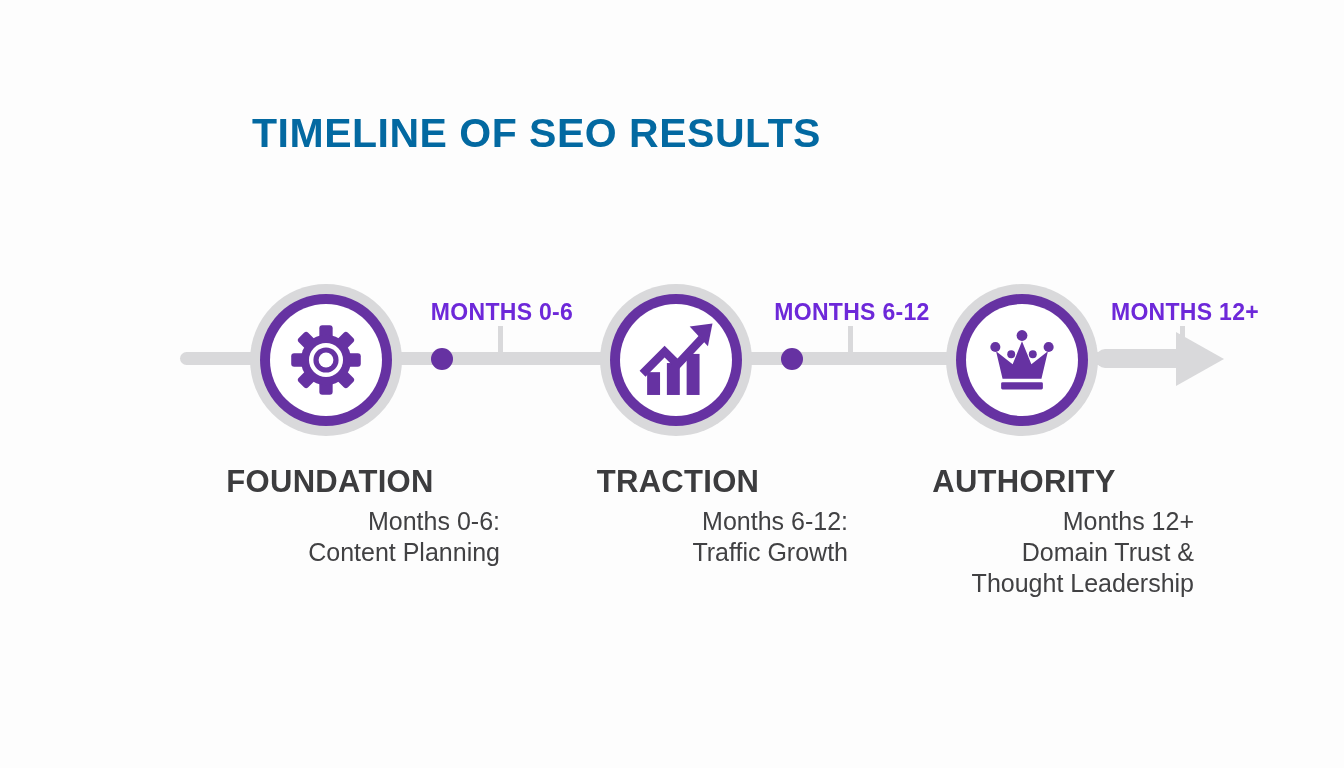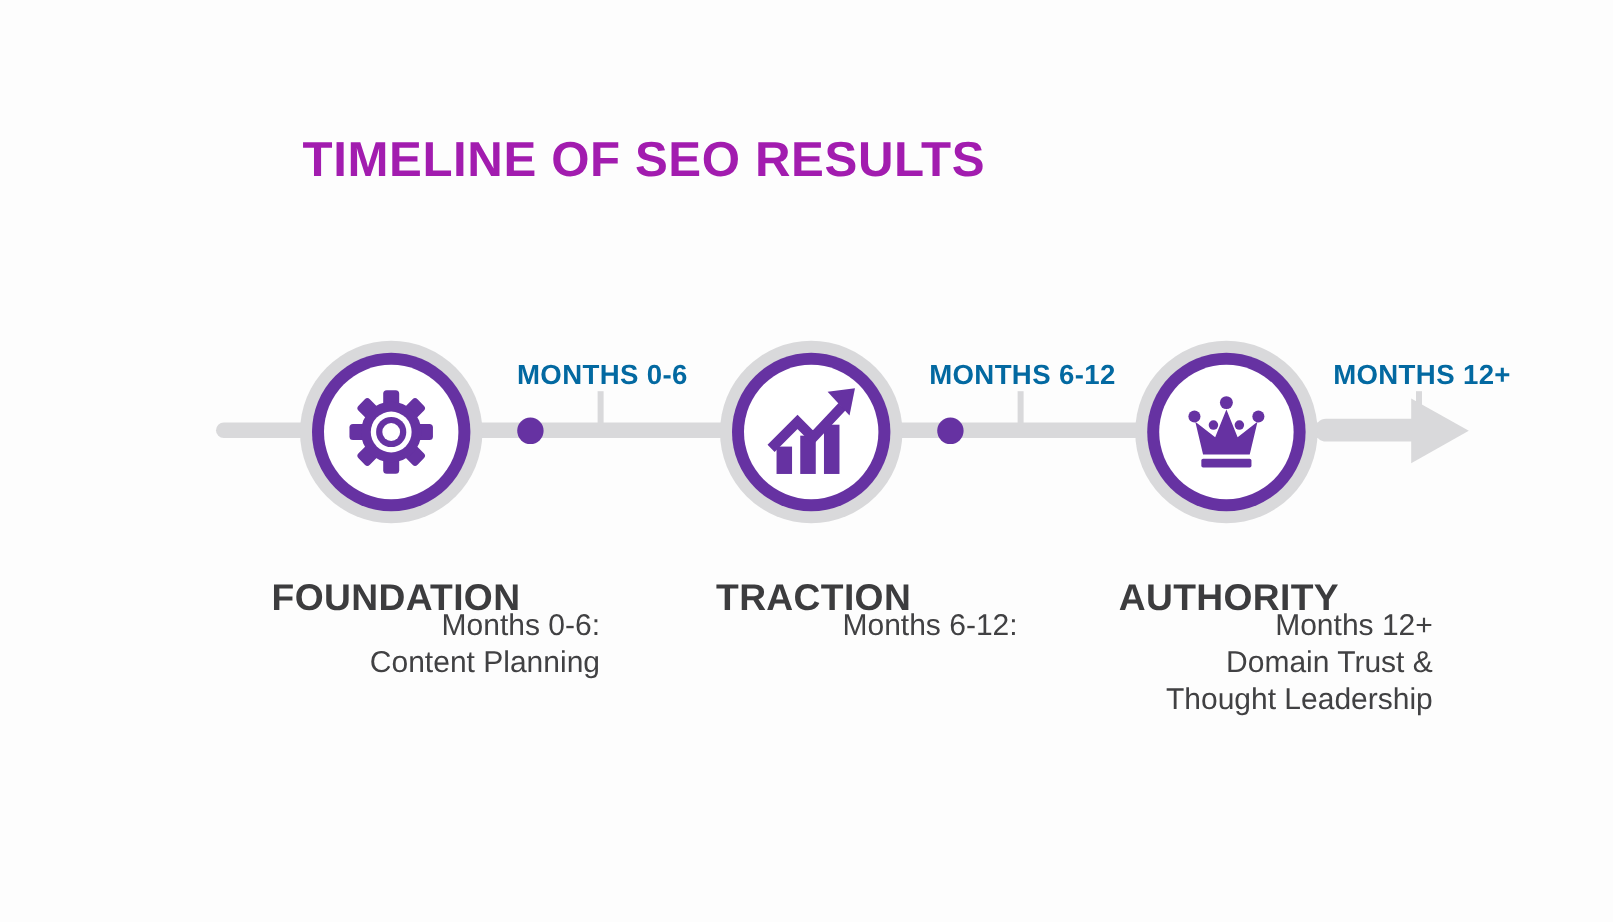--- a/index.html
+++ b/index.html
@@ -4,21 +4,21 @@
 <style>
   * { margin: 0; padding: 0; box-sizing: border-box; }
   html, body { width: 1344px; height: 768px; background: #fdfdfd; overflow: hidden; }
   body { font-family: "Liberation Sans", "DejaVu Sans", sans-serif; position: relative; }
 
   .stage { position: absolute; left: 0; top: 0; width: 1344px; height: 768px; background: #fdfdfd; }
 
   .title {
     position: absolute; left: 0; top: 110px; width: 1073px;
     text-align: center; font-size: 41px; font-weight: bold;
-    color: #a21caf; letter-spacing: 0.5px;
+    color: #0369a1; letter-spacing: 0.5px;
   }
 
   
   .tl-line {
     position: absolute; left: 180px; top: 352px; width: 990px; height: 13px;
     background: #d9d9db; border-radius: 7px;
   }
   .tl-arrow-shaft {
     position: absolute; left: 1096px; top: 349px; width: 86px; height: 19px;
     background: #d9d9db; border-radius: 9px 0 0 9px;
@@ -37,21 +37,21 @@
 
   .tl-dot {
     position: absolute; top: 348px; width: 22px; height: 22px;
     border-radius: 50%; background: #6632a2;
   }
   .dot-1 { left: 431px; }
   .dot-2 { left: 781px; }
 
   .interval-label {
     position: absolute; top: 299px; transform: translateX(-50%);
-    font-size: 23px; font-weight: bold; color: #0369a1; white-space: nowrap;
+    font-size: 23px; font-weight: bold; color: #6d28d9; white-space: nowrap;
     letter-spacing: 0.3px;
   }
   .ilabel-1 { left: 502px; }
   .ilabel-2 { left: 852px; }
   .ilabel-3 { left: 1185px; }
 
   
   .node {
     position: absolute; top: 284px; width: 152px; height: 152px;
     border-radius: 50%; background: #d9d9db;
@@ -65,21 +65,21 @@
     display: flex; align-items: center; justify-content: center;
   }
   .node-core {
     width: 112px; height: 112px; border-radius: 50%; background: #ffffff;
     display: flex; align-items: center; justify-content: center;
   }
   .node-core svg { display: block; }
 
   
   .m-heading {
-    position: absolute; top: 480px; width: 340px; transform: translateX(-50%);
+    position: absolute; top: 464px; width: 340px; transform: translateX(-50%);
     text-align: center; font-size: 31px; font-weight: bold; color: #3c3c3e;
     letter-spacing: 0.3px;
   }
   .m-body {
     position: absolute; top: 506px; width: 340px; transform: translateX(-50%);
     text-align: center; font-size: 25px; color: #414143; line-height: 31px;
   }
   .mx-1 { left: 330px; }
   .mx-2 { left: 678px; }
   .mx-3 { left: 1024px; }
@@ -170,20 +170,21 @@
 
   <div class="m-heading mx-1">FOUNDATION</div>
   <div class="m-body mx-1">
     <span>Months 0-6:</span>
     <span>Content Planning</span>
   </div>
 
   <div class="m-heading mx-2">TRACTION</div>
   <div class="m-body mx-2">
     <span>Months 6-12:</span>
+    <span>Traffic Growth</span>
   </div>
 
   <div class="m-heading mx-3">AUTHORITY</div>
   <div class="m-body mx-3">
     <span>Months 12+</span>
     <span>Domain Trust &amp;</span>
     <span>Thought Leadership</span>
   </div>
 
 </div>

